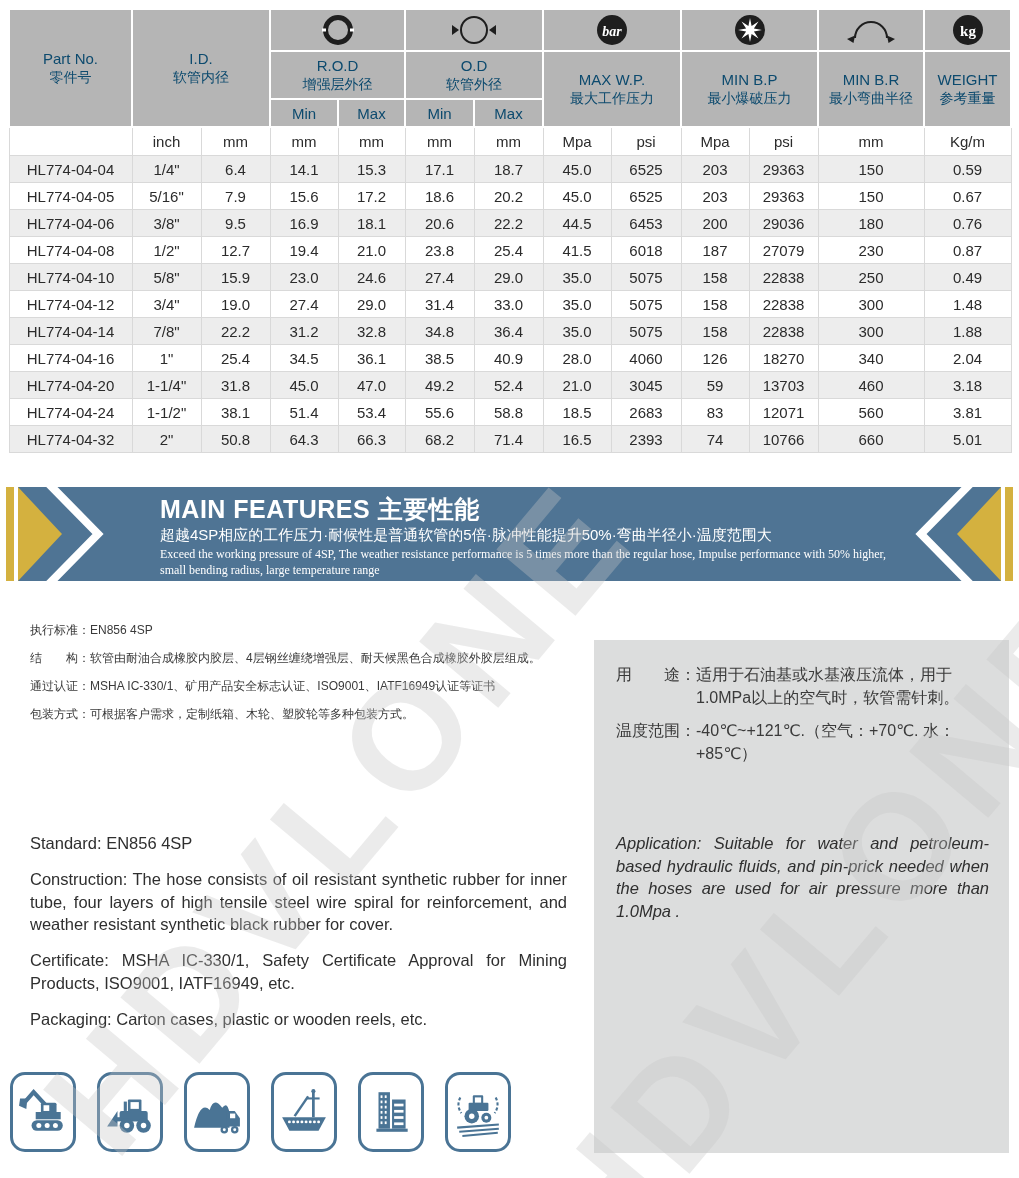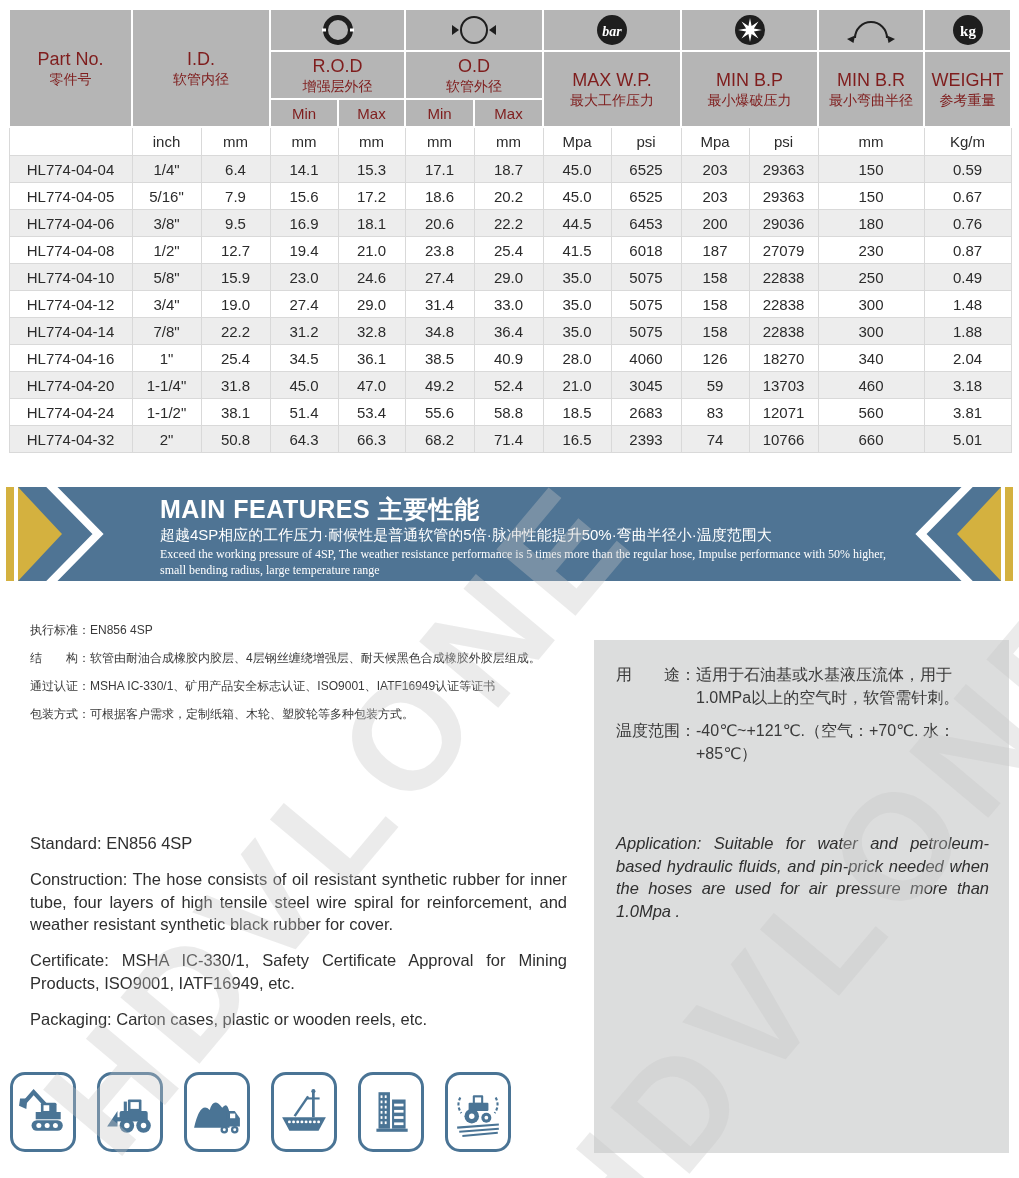--- a/index.html
+++ b/index.html
@@ -6,24 +6,24 @@
   body{
     width:1019px;height:1178px;position:relative;overflow:hidden;background:#fff;
     font-family:"Liberation Sans","DejaVu Sans",sans-serif;color:#333;
   }
   
   table.spec{
     position:absolute;left:8px;top:8px;width:1002px;
     border-collapse:collapse;table-layout:fixed;
   }
   table.spec thead th{
-    background:#b5b5b5;border:2px solid #ffffff;font-weight:normal;color:#7f1d1d;
+    background:#b5b5b5;border:2px solid #ffffff;font-weight:normal;color:#0c4a6e;
     padding:0;vertical-align:middle;text-align:center;
   }
-  .h-en{font-size:18px;line-height:1.25;}
+  .h-en{font-size:15px;line-height:1.25;}
   .h-zh{font-size:14px;line-height:1.3;}
   tr.icon-row th{height:40px;}
   tr.label-row th{height:46px;}
   tr.minmax-row th{height:26px;font-size:15px;}
   table.spec td{
     border:1px solid #d9d9d9;text-align:center;font-size:15px;color:#2b2b2b;
     height:26px;padding:0;background:#fff;
   }
   tr.units td{height:27px;}
   tr.stripe td{background:#ededed;}

